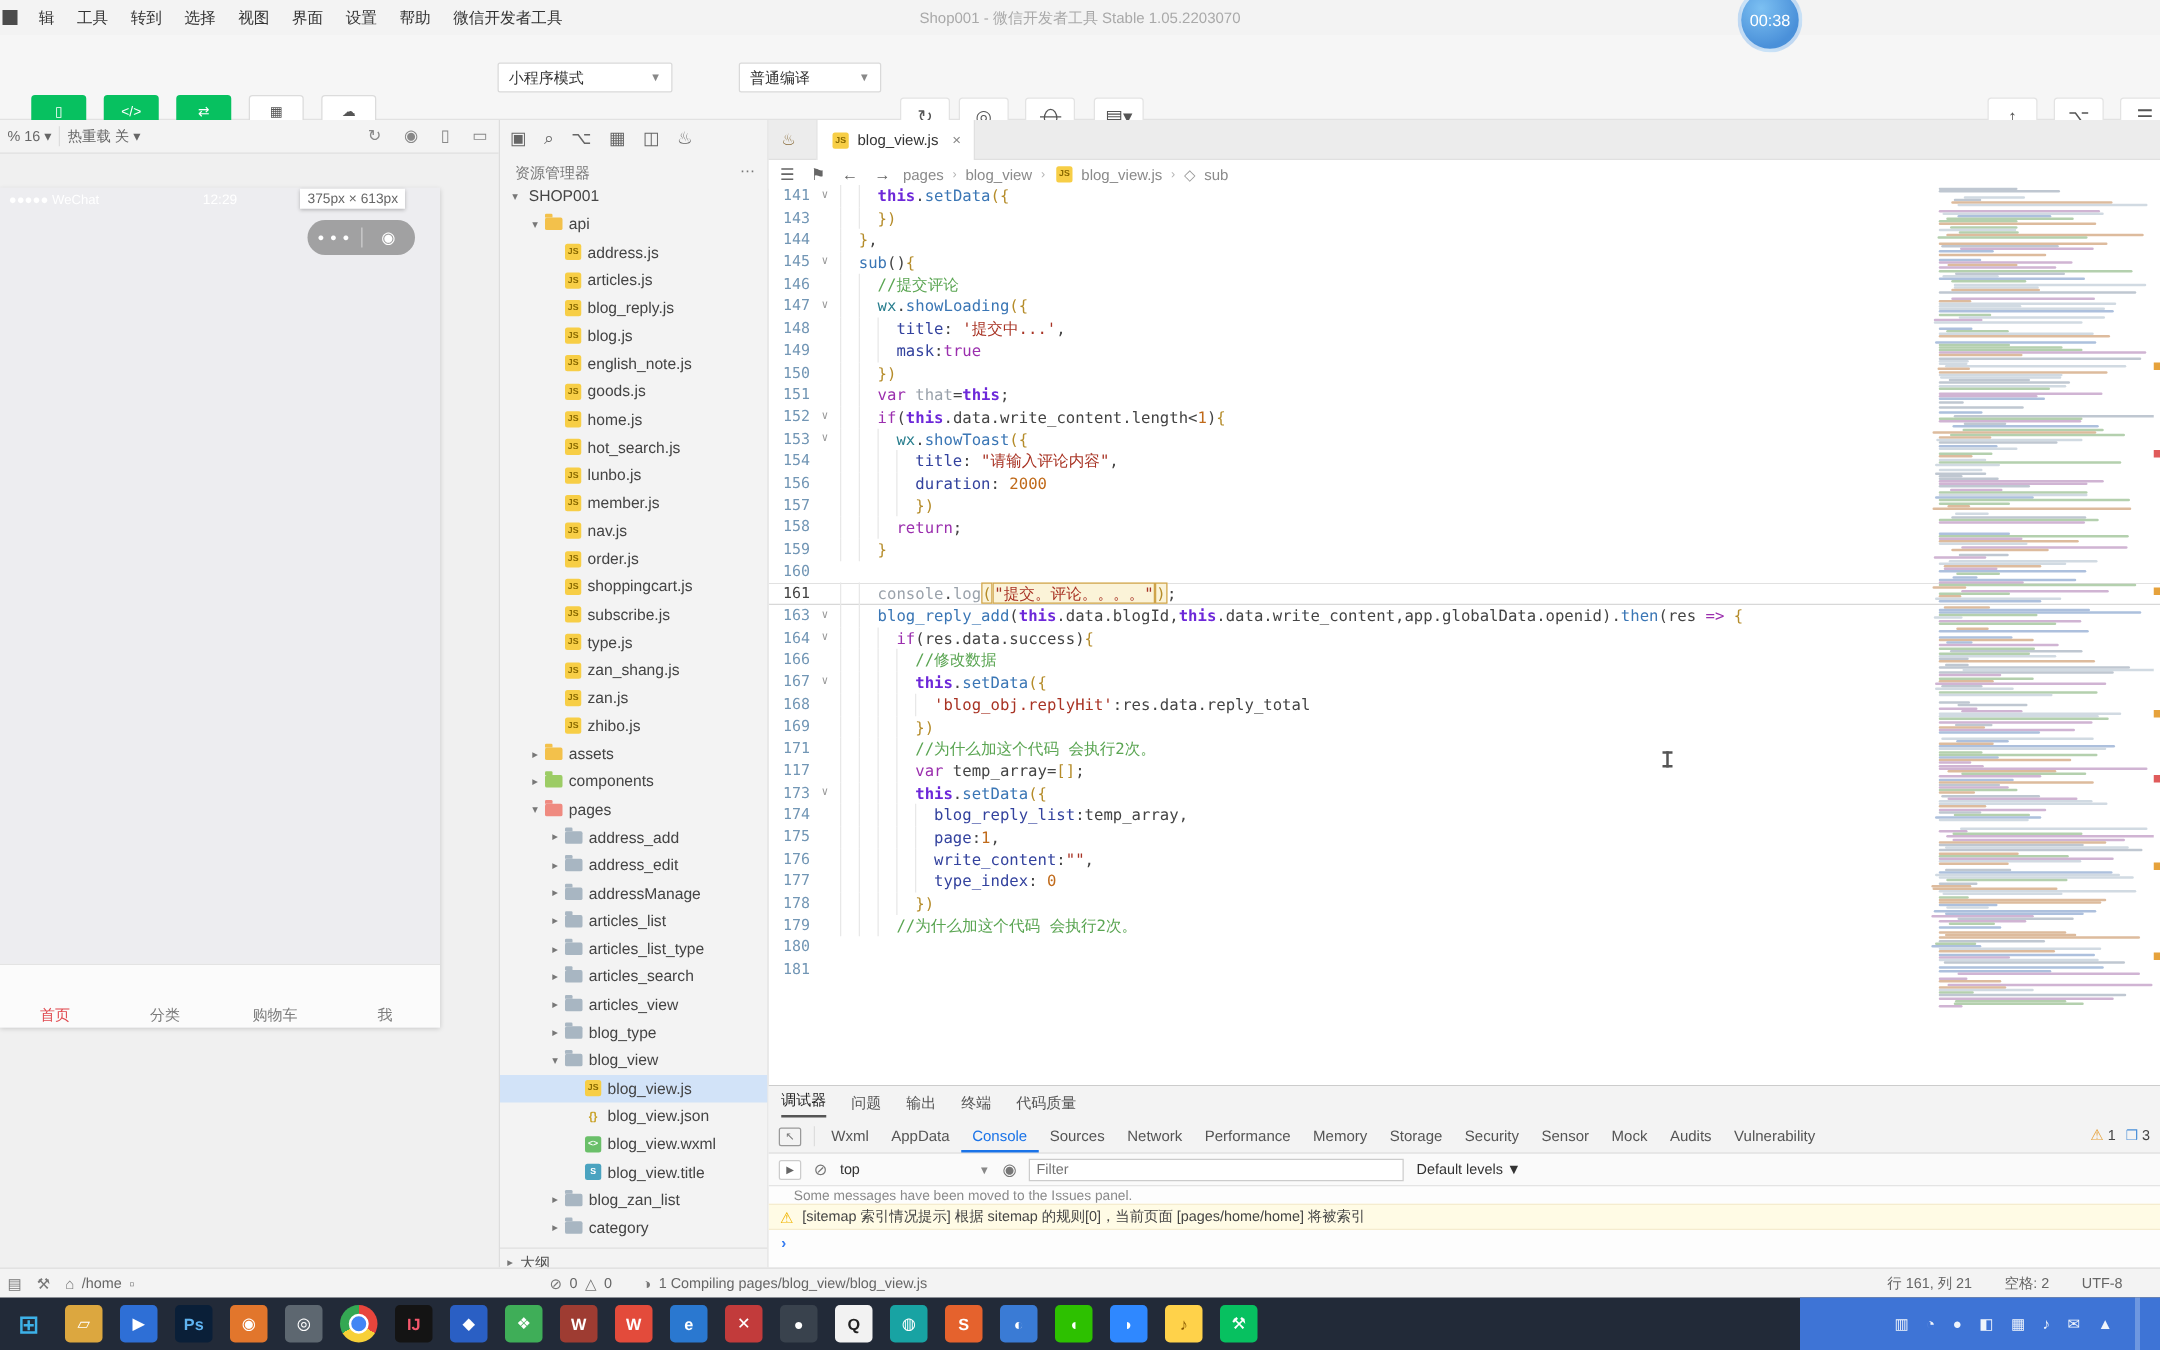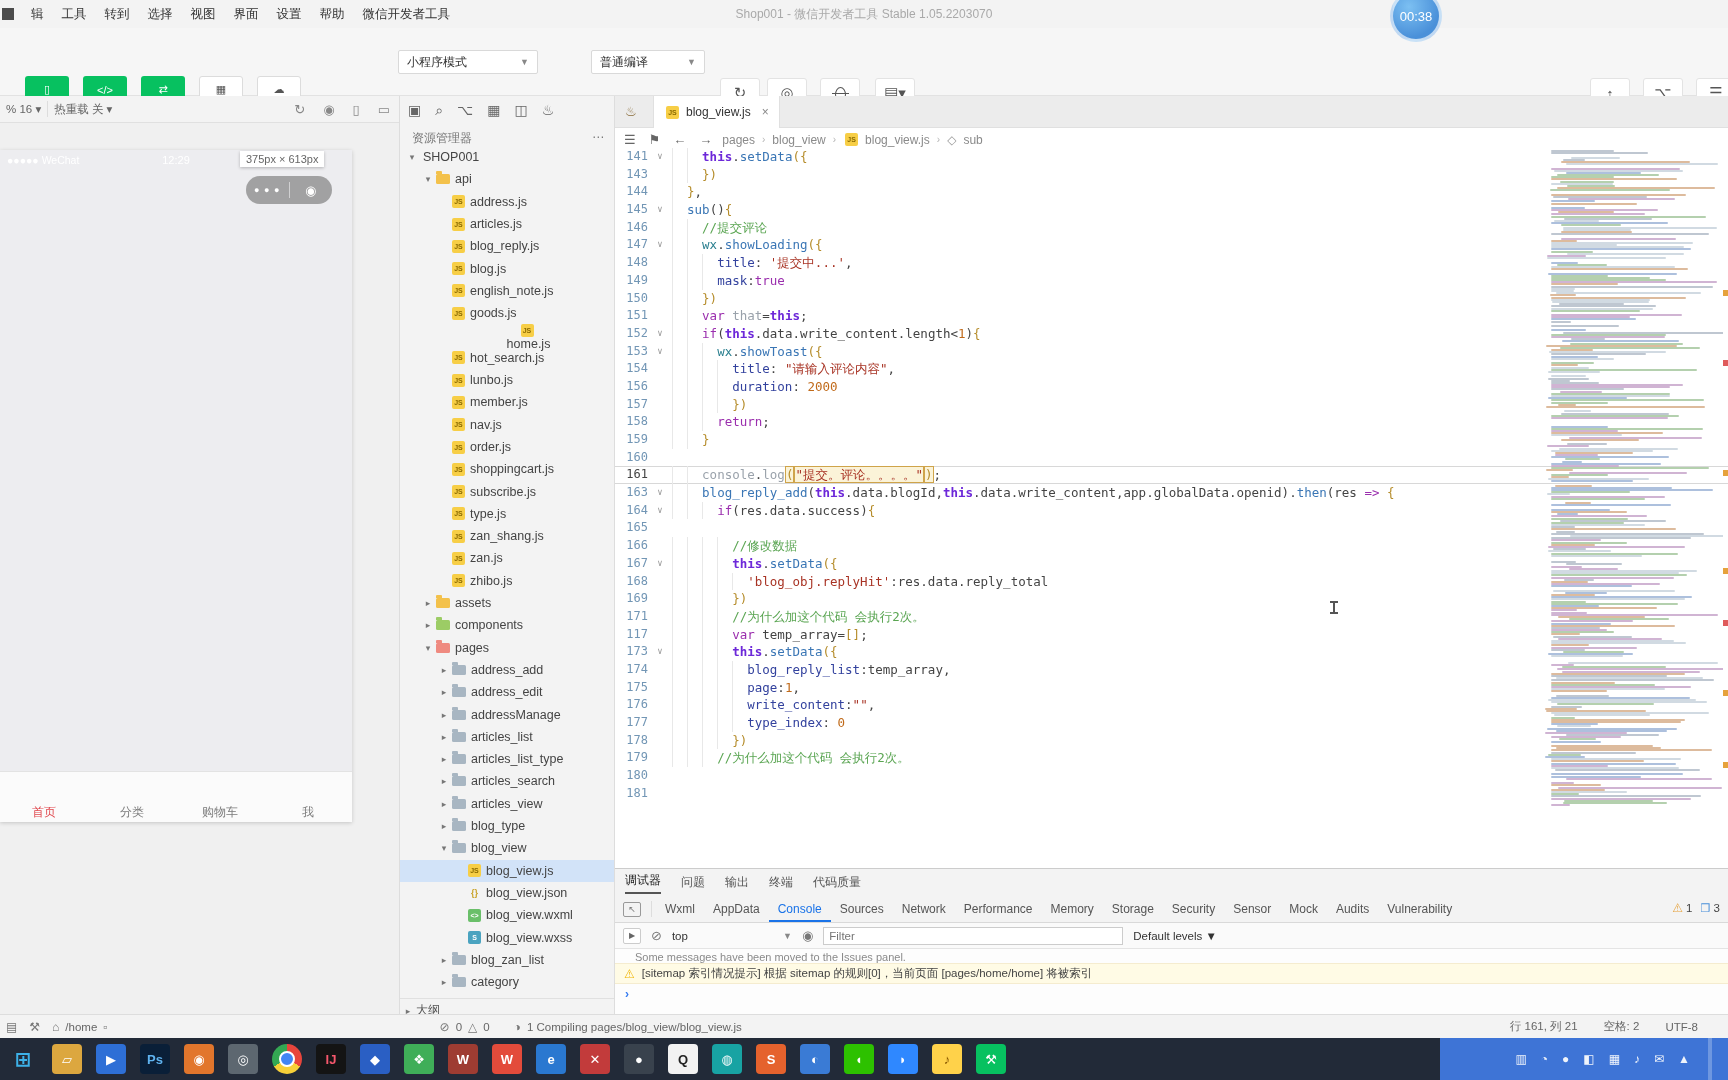--- a/index.html
+++ b/index.html
@@ -281,21 +281,21 @@
         <div class="trow" style="padding-left: 38px;">
           <span class="arr"></span>
           <span class="gico" style="background: rgb(247, 206, 70); color: rgb(138, 106, 0);">JS</span>
           <span class="lbl">english_note.js</span>
         </div>
         <div class="trow" style="padding-left: 38px;">
           <span class="arr"></span>
           <span class="gico" style="background: rgb(247, 206, 70); color: rgb(138, 106, 0);">JS</span>
           <span class="lbl">goods.js</span>
         </div>
-        <div class="trow" style="padding-left: 38px; flex-direction: column;">
+        <div class="trow" style="padding-left: 38px;">
           <span class="arr"></span>
           <span class="gico" style="background: rgb(247, 206, 70); color: rgb(138, 106, 0);">JS</span>
           <span class="lbl">home.js</span>
         </div>
         <div class="trow" style="padding-left: 38px;">
           <span class="arr"></span>
           <span class="gico" style="background: rgb(247, 206, 70); color: rgb(138, 106, 0);">JS</span>
           <span class="lbl">hot_search.js</span>
         </div>
         <div class="trow" style="padding-left: 38px;">
@@ -419,21 +419,21 @@
           <span class="lbl">blog_view.json</span>
         </div>
         <div class="trow" style="padding-left: 54px;">
           <span class="arr"></span>
           <span class="gico" style="background: rgb(106, 191, 105);">&lt;&gt;</span>
           <span class="lbl">blog_view.wxml</span>
         </div>
         <div class="trow" style="padding-left: 54px;">
           <span class="arr"></span>
           <span class="gico" style="background: rgb(74, 163, 192);">S</span>
-          <span class="lbl">blog_view.wxss</span>
+          <span class="lbl">blog_view.title</span>
         </div>
         <div class="trow" style="padding-left: 38px;">
           <span class="arr">▸</span>
           <span class="fico" style="background: rgb(168, 182, 194);"></span>
           <span class="lbl">blog_zan_list</span>
         </div>
         <div class="trow" style="padding-left: 38px;">
           <span class="arr">▸</span>
           <span class="fico" style="background: rgb(168, 182, 194);"></span>
           <span class="lbl">category</span>
@@ -486,21 +486,20 @@
         <div class="cline"><span class="ln">153</span><span class="fold">∨</span><span><span class="ig">  </span><span class="ig">  </span><span class="ig">  </span><span class="tk-wx">wx</span><span class="tk-p">.</span><span class="tk-fn">showToast</span><span class="tk-b">({</span></span></div>
         <div class="cline"><span class="ln">154</span><span class="fold"></span><span><span class="ig">  </span><span class="ig">  </span><span class="ig">  </span><span class="ig">  </span><span class="tk-pr">title</span><span class="tk-p">: </span><span class="tk-s">"请输入评论内容"</span><span class="tk-p">,</span></span></div>
         <div class="cline"><span class="ln">156</span><span class="fold"></span><span><span class="ig">  </span><span class="ig">  </span><span class="ig">  </span><span class="ig">  </span><span class="tk-pr">duration</span><span class="tk-p">: </span><span class="tk-n">2000</span></span></div>
         <div class="cline"><span class="ln">157</span><span class="fold"></span><span><span class="ig">  </span><span class="ig">  </span><span class="ig">  </span><span class="ig">  </span><span class="tk-b">})</span></span></div>
         <div class="cline"><span class="ln">158</span><span class="fold"></span><span><span class="ig">  </span><span class="ig">  </span><span class="ig">  </span><span class="tk-k">return</span><span class="tk-p">;</span></span></div>
         <div class="cline"><span class="ln">159</span><span class="fold"></span><span><span class="ig">  </span><span class="ig">  </span><span class="tk-b">}</span></span></div>
         <div class="cline"><span class="ln">160</span><span class="fold"></span><span></span></div>
         <div class="cline cur"><span class="ln">161</span><span class="fold"></span><span><span class="ig">  </span><span class="ig">  </span><span class="tk-gr">console</span><span class="tk-p">.</span><span class="tk-gr">log</span><span class="tk-b m">(</span><span class="tk-s m">"提交。评论。。。。"</span><span class="tk-b m">)</span><span class="tk-p">;</span></span></div>
         <div class="cline"><span class="ln">163</span><span class="fold">∨</span><span><span class="ig">  </span><span class="ig">  </span><span class="tk-fn">blog_reply_add</span><span class="tk-p">(</span><span class="tk-th">this</span><span class="tk-p">.data.blogId,</span><span class="tk-th">this</span><span class="tk-p">.data.write_content,app.globalData.openid</span><span class="tk-p">).</span><span class="tk-fn">then</span><span class="tk-p">(res </span><span class="tk-k">=&gt;</span><span class="tk-p"> </span><span class="tk-b">{</span></span></div>
         <div class="cline"><span class="ln">164</span><span class="fold">∨</span><span><span class="ig">  </span><span class="ig">  </span><span class="ig">  </span><span class="tk-k">if</span><span class="tk-p">(res.data.success)</span><span class="tk-b">{</span></span></div>
-        <div class="cline"><span class="ln">165</span><span class="fold"></span><span></span></div>
         <div class="cline"><span class="ln">166</span><span class="fold"></span><span><span class="ig">  </span><span class="ig">  </span><span class="ig">  </span><span class="ig">  </span><span class="tk-c">//修改数据</span></span></div>
         <div class="cline"><span class="ln">167</span><span class="fold">∨</span><span><span class="ig">  </span><span class="ig">  </span><span class="ig">  </span><span class="ig">  </span><span class="tk-th">this</span><span class="tk-p">.</span><span class="tk-fn">setData</span><span class="tk-b">({</span></span></div>
         <div class="cline"><span class="ln">168</span><span class="fold"></span><span><span class="ig">  </span><span class="ig">  </span><span class="ig">  </span><span class="ig">  </span><span class="ig">  </span><span class="tk-s">'blog_obj.replyHit'</span><span class="tk-p">:res.data.reply_total</span></span></div>
         <div class="cline"><span class="ln">169</span><span class="fold"></span><span><span class="ig">  </span><span class="ig">  </span><span class="ig">  </span><span class="ig">  </span><span class="tk-b">})</span></span></div>
         <div class="cline"><span class="ln">171</span><span class="fold"></span><span><span class="ig">  </span><span class="ig">  </span><span class="ig">  </span><span class="ig">  </span><span class="tk-c">//为什么加这个代码 会执行2次。</span></span></div>
         <div class="cline"><span class="ln">117</span><span class="fold"></span><span><span class="ig">  </span><span class="ig">  </span><span class="ig">  </span><span class="ig">  </span><span class="tk-k">var</span><span class="tk-p"> temp_array=</span><span class="tk-b">[]</span><span class="tk-p">;</span></span></div>
         <div class="cline"><span class="ln">173</span><span class="fold">∨</span><span><span class="ig">  </span><span class="ig">  </span><span class="ig">  </span><span class="ig">  </span><span class="tk-th">this</span><span class="tk-p">.</span><span class="tk-fn">setData</span><span class="tk-b">({</span></span></div>
         <div class="cline"><span class="ln">174</span><span class="fold"></span><span><span class="ig">  </span><span class="ig">  </span><span class="ig">  </span><span class="ig">  </span><span class="ig">  </span><span class="tk-pr">blog_reply_list</span><span class="tk-p">:temp_array,</span></span></div>
         <div class="cline"><span class="ln">175</span><span class="fold"></span><span><span class="ig">  </span><span class="ig">  </span><span class="ig">  </span><span class="ig">  </span><span class="ig">  </span><span class="tk-pr">page</span><span class="tk-p">:</span><span class="tk-n">1</span><span class="tk-p">,</span></span></div>
         <div class="cline"><span class="ln">176</span><span class="fold"></span><span><span class="ig">  </span><span class="ig">  </span><span class="ig">  </span><span class="ig">  </span><span class="ig">  </span><span class="tk-pr">write_content</span><span class="tk-p">:</span><span class="tk-s">""</span><span class="tk-p">,</span></span></div>

